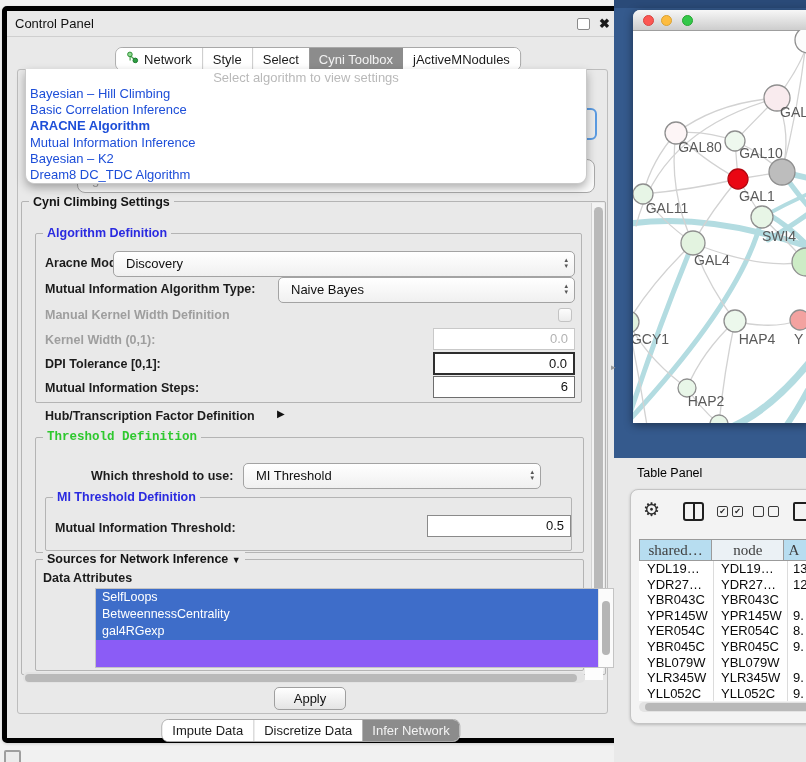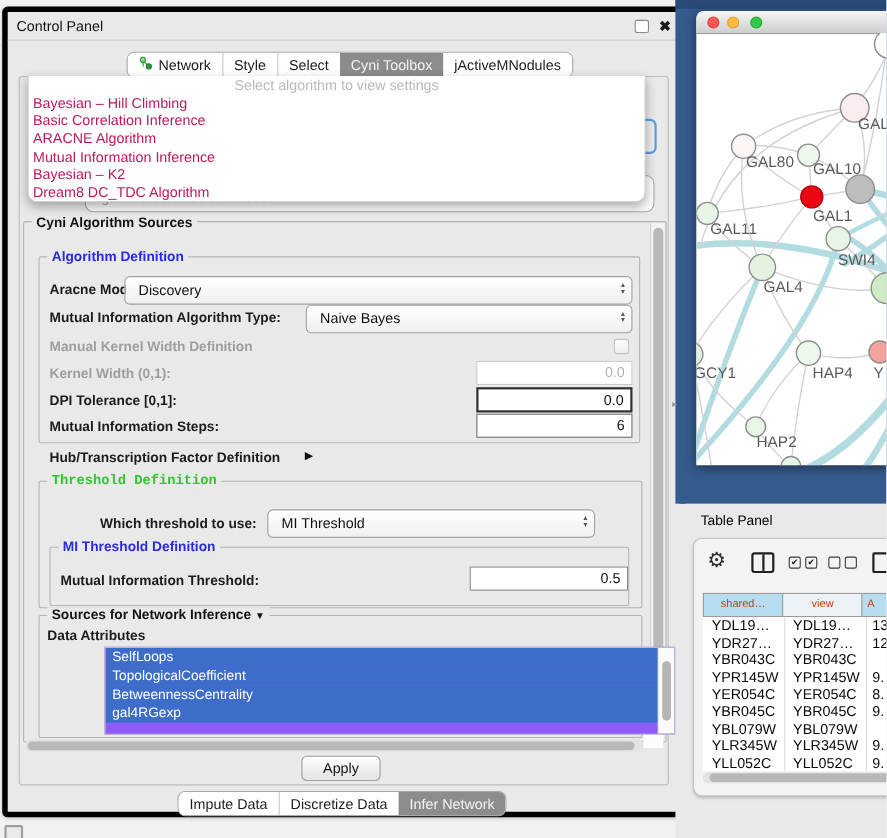--- a/index.html
+++ b/index.html
@@ -20,22 +20,22 @@
   .tabseg + .tabseg{border-left:1px solid #c9c9c9;}
   .tabseg.sel{background:#8c8c8c;color:#f3f3f3;border-left:none;}
   .tabseg.sel + .tabseg{border-left:none;}
   
   .content{position:absolute;left:10px;top:58px;width:589px;height:643px;border:1px solid #bdbdbd;
            border-radius:3px;background:#e9e9e9;}
   
   .popup{position:absolute;left:18px;top:58px;width:560px;height:114px;background:#fff;z-index:50;
          border:1px solid #c9c9c9;border-top:none;border-radius:0 0 9px 9px;box-shadow:0 4px 10px rgba(0,0,0,.3);overflow:hidden;}
   .pop-head{height:16px;line-height:15px;text-align:center;color:#b9b9b9;font-size:13px;margin-top:1px;}
-  .pop-item{height:16.2px;line-height:16.2px;padding-left:4px;font-size:13px;color:#be185d;white-space:nowrap;}
-  .pop-item.hl{font-weight:normal;}
+  .pop-item{height:16.2px;line-height:16.2px;padding-left:4px;font-size:13px;color:#1d4ed8;white-space:nowrap;}
+  .pop-item.hl{font-weight:bold;}
   
   .ghost-combo{position:absolute;left:70px;top:148px;width:516px;height:32px;background:#fbfbfb;
          border:1px solid #a9a9a9;border-radius:8px;z-index:5;overflow:hidden;}
   .ghost-combo .gt{position:absolute;left:14px;top:12px;font-size:13px;color:#a6a6a6;white-space:nowrap;}
   .focus-combo{position:absolute;left:566px;top:97px;width:20px;height:28px;background:#ececec;
          border:2px solid #5b9be1;border-radius:6px;z-index:4;}
   
   .grp{position:absolute;border:1px solid #b4b4b4;border-radius:2px;}
   .grp-title{position:absolute;font-size:12.5px;font-weight:bold;background:#e9e9e9;padding:0 4px;white-space:nowrap;z-index:2;}
   .lb{position:absolute;font-size:12.5px;font-weight:bold;color:#1c1c1c;white-space:nowrap;}
@@ -82,21 +82,21 @@
             border:1px solid #c4c4c4;border-radius:8px;box-shadow:0 1px 3px rgba(0,0,0,.2);overflow:hidden;}
   .gear{position:absolute;left:12px;top:8px;font-size:19px;color:#2d2d2d;font-family:"DejaVu Sans",sans-serif;}
   .icon-split{position:absolute;left:52px;top:12px;width:17px;height:15px;border:2px solid #1f1f1f;border-radius:3px;}
   .icon-split:before{content:"";position:absolute;left:50%;top:0;width:2px;height:100%;background:#1f1f1f;transform:translateX(-50%);}
   .ckgrp{position:absolute;top:16px;display:flex;gap:4px;}
   .ck{width:9px;height:9px;border:1.5px solid #3a3a3a;border-radius:2px;font-size:8px;line-height:9px;
       text-align:center;color:#1a1a1a;font-family:"DejaVu Sans",sans-serif;}
   .icon-table{position:absolute;left:162px;top:12px;width:17px;height:15px;border:2px solid #1f1f1f;border-radius:2px;}
   .tbl{position:absolute;left:8px;top:49px;width:212px;}
   .tbl-head{display:flex;height:22px;border:1px solid #9b9b9b;box-sizing:border-box;}
-  .th{font-size:10px;color:#c2410c;line-height:20px;text-align:center;overflow:hidden;white-space:nowrap;}
+  .th{font-size:15px;color:#404040;line-height:20px;text-align:center;overflow:hidden;white-space:nowrap;font-family:Liberation Serif, serif;}
   .th + .th{border-left:1px solid #9b9b9b;}
   .tbl-body{position:relative;height:140px;overflow:hidden;background:#fff;}
   .tr{display:flex;height:15.6px;font-size:13px;color:#0a0a0a;}
   .td{overflow:hidden;white-space:nowrap;}
   .colline{position:absolute;top:0;width:1px;height:100%;background:#dcdcdc;}
   .splitmark{position:absolute;left:611px;top:362px;font-size:9px;color:#9a9a9a;}
   .minibox{position:absolute;left:4px;top:750px;width:13px;height:14px;background:#ebebeb;
            border:2px solid #9e9e9e;border-radius:2px;}
 </style>
 </head>
@@ -153,21 +153,21 @@
           <div class="pop-item">Bayesian – Hill Climbing</div>
           <div class="pop-item">Basic Correlation Inference</div>
           <div class="pop-item hl">ARACNE Algorithm</div>
           <div class="pop-item">Mutual Information Inference</div>
           <div class="pop-item">Bayesian – K2</div>
           <div class="pop-item">Dream8 DC_TDC Algorithm</div>
         </div>
     </div>
 
     <div class="grp" style="left:14px;top:190px;width:583px;height:472px;"></div>
-    <span class="grp-title" style="left:22px;top:184px;color:#141414;">Cyni Algorithm Sources</span>
+    <span class="grp-title" style="left:22px;top:184px;color:#141414;">Cyni Climbing Settings</span>
 
     <div class="vtrack" style="left:584px;top:192px;width:12px;height:468px;">
       <div class="vthumb" style="left:1.5px;top:4px;width:9px;height:452px;"></div>
     </div>
 
     <div class="grp" style="left:28px;top:222px;width:545px;height:168px;"></div>
     <span class="grp-title" style="left:36px;top:215px;color:#2a2ae0;">Algorithm Definition</span>
 
     <span class="lb" style="left:38px;top:245px;">Aracne Mode:</span>
     <div class="combo" style="left:106px;top:240px;width:460px;">
@@ -222,21 +222,20 @@
     <div class="grp" style="left:28px;top:548px;width:547px;height:110px;"></div>
     <span class="grp-title" style="left:36px;top:541px;color:#141414;font-weight:600;">
       <span>Sources for Network Inference</span>
       <span class="tri" style="font-size:9px;">▼</span>
     </span>
     <span class="lb" style="left:36px;top:560px;">Data Attributes</span>
 
     <div class="attrlist" id="attr-list">
 
     <div class="attr-item" style="background: rgb(62, 109, 201);">SelfLoops</div>
-        <div class="attr-item" style="background: rgb(62, 109, 201);">TopologicalCoefficient</div>
         <div class="attr-item" style="background: rgb(62, 109, 201);">BetweennessCentrality</div>
         <div class="attr-item" style="background: rgb(62, 109, 201);">gal4RGexp</div>
         <div class="vtrack" style="right:0;top:0;width:14px;height:100%;background:#fbfbfb;border-left:1px solid #e4e4e4;left:auto;">
         <div class="vthumb" style="left:3px;top:12px;width:8px;height:54px;background:#b5b5b5;"></div>
       </div>
       </div>
 
     <div class="htrack" style="left:16px;top:661px;width:562px;height:11px;">
       <div class="hthumb" style="left:2px;top:1.5px;width:552px;height:8px;"></div>
     </div>
@@ -345,21 +344,21 @@
       </span>
       <span class="ckgrp" style="left:122px;">
         <span class="ck"></span>
         <span class="ck"></span>
       </span>
       <span class="icon-table"></span>
 
       <div class="tbl">
         <div class="tbl-head" id="tbl-head">
             <div class="th" style="width: 74px; background: rgb(183, 221, 240);">shared…</div>
-            <div class="th" style="width: 74px; background: rgb(235, 241, 245);">view</div>
+            <div class="th" style="width: 74px; background: rgb(235, 241, 245);">node</div>
             <div class="th" style="width: 64px; background: rgb(183, 221, 240); text-align: left; padding-left: 4px;">A</div>
           </div>
         <div class="tbl-body" id="tbl-body">
           <div class="colline" style="left:74px;"></div>
           <div class="colline" style="left:148px;"></div>
         <div class="tr">
               <div class="td" style="width: 74px; padding-left: 8px; box-sizing: border-box;">YDL19…</div>
               <div class="td" style="width: 74px; padding-left: 8px; box-sizing: border-box;">YDL19…</div>
               <div class="td" style="width: 64px; padding-left: 6px; box-sizing: border-box;">13</div>
             </div>

